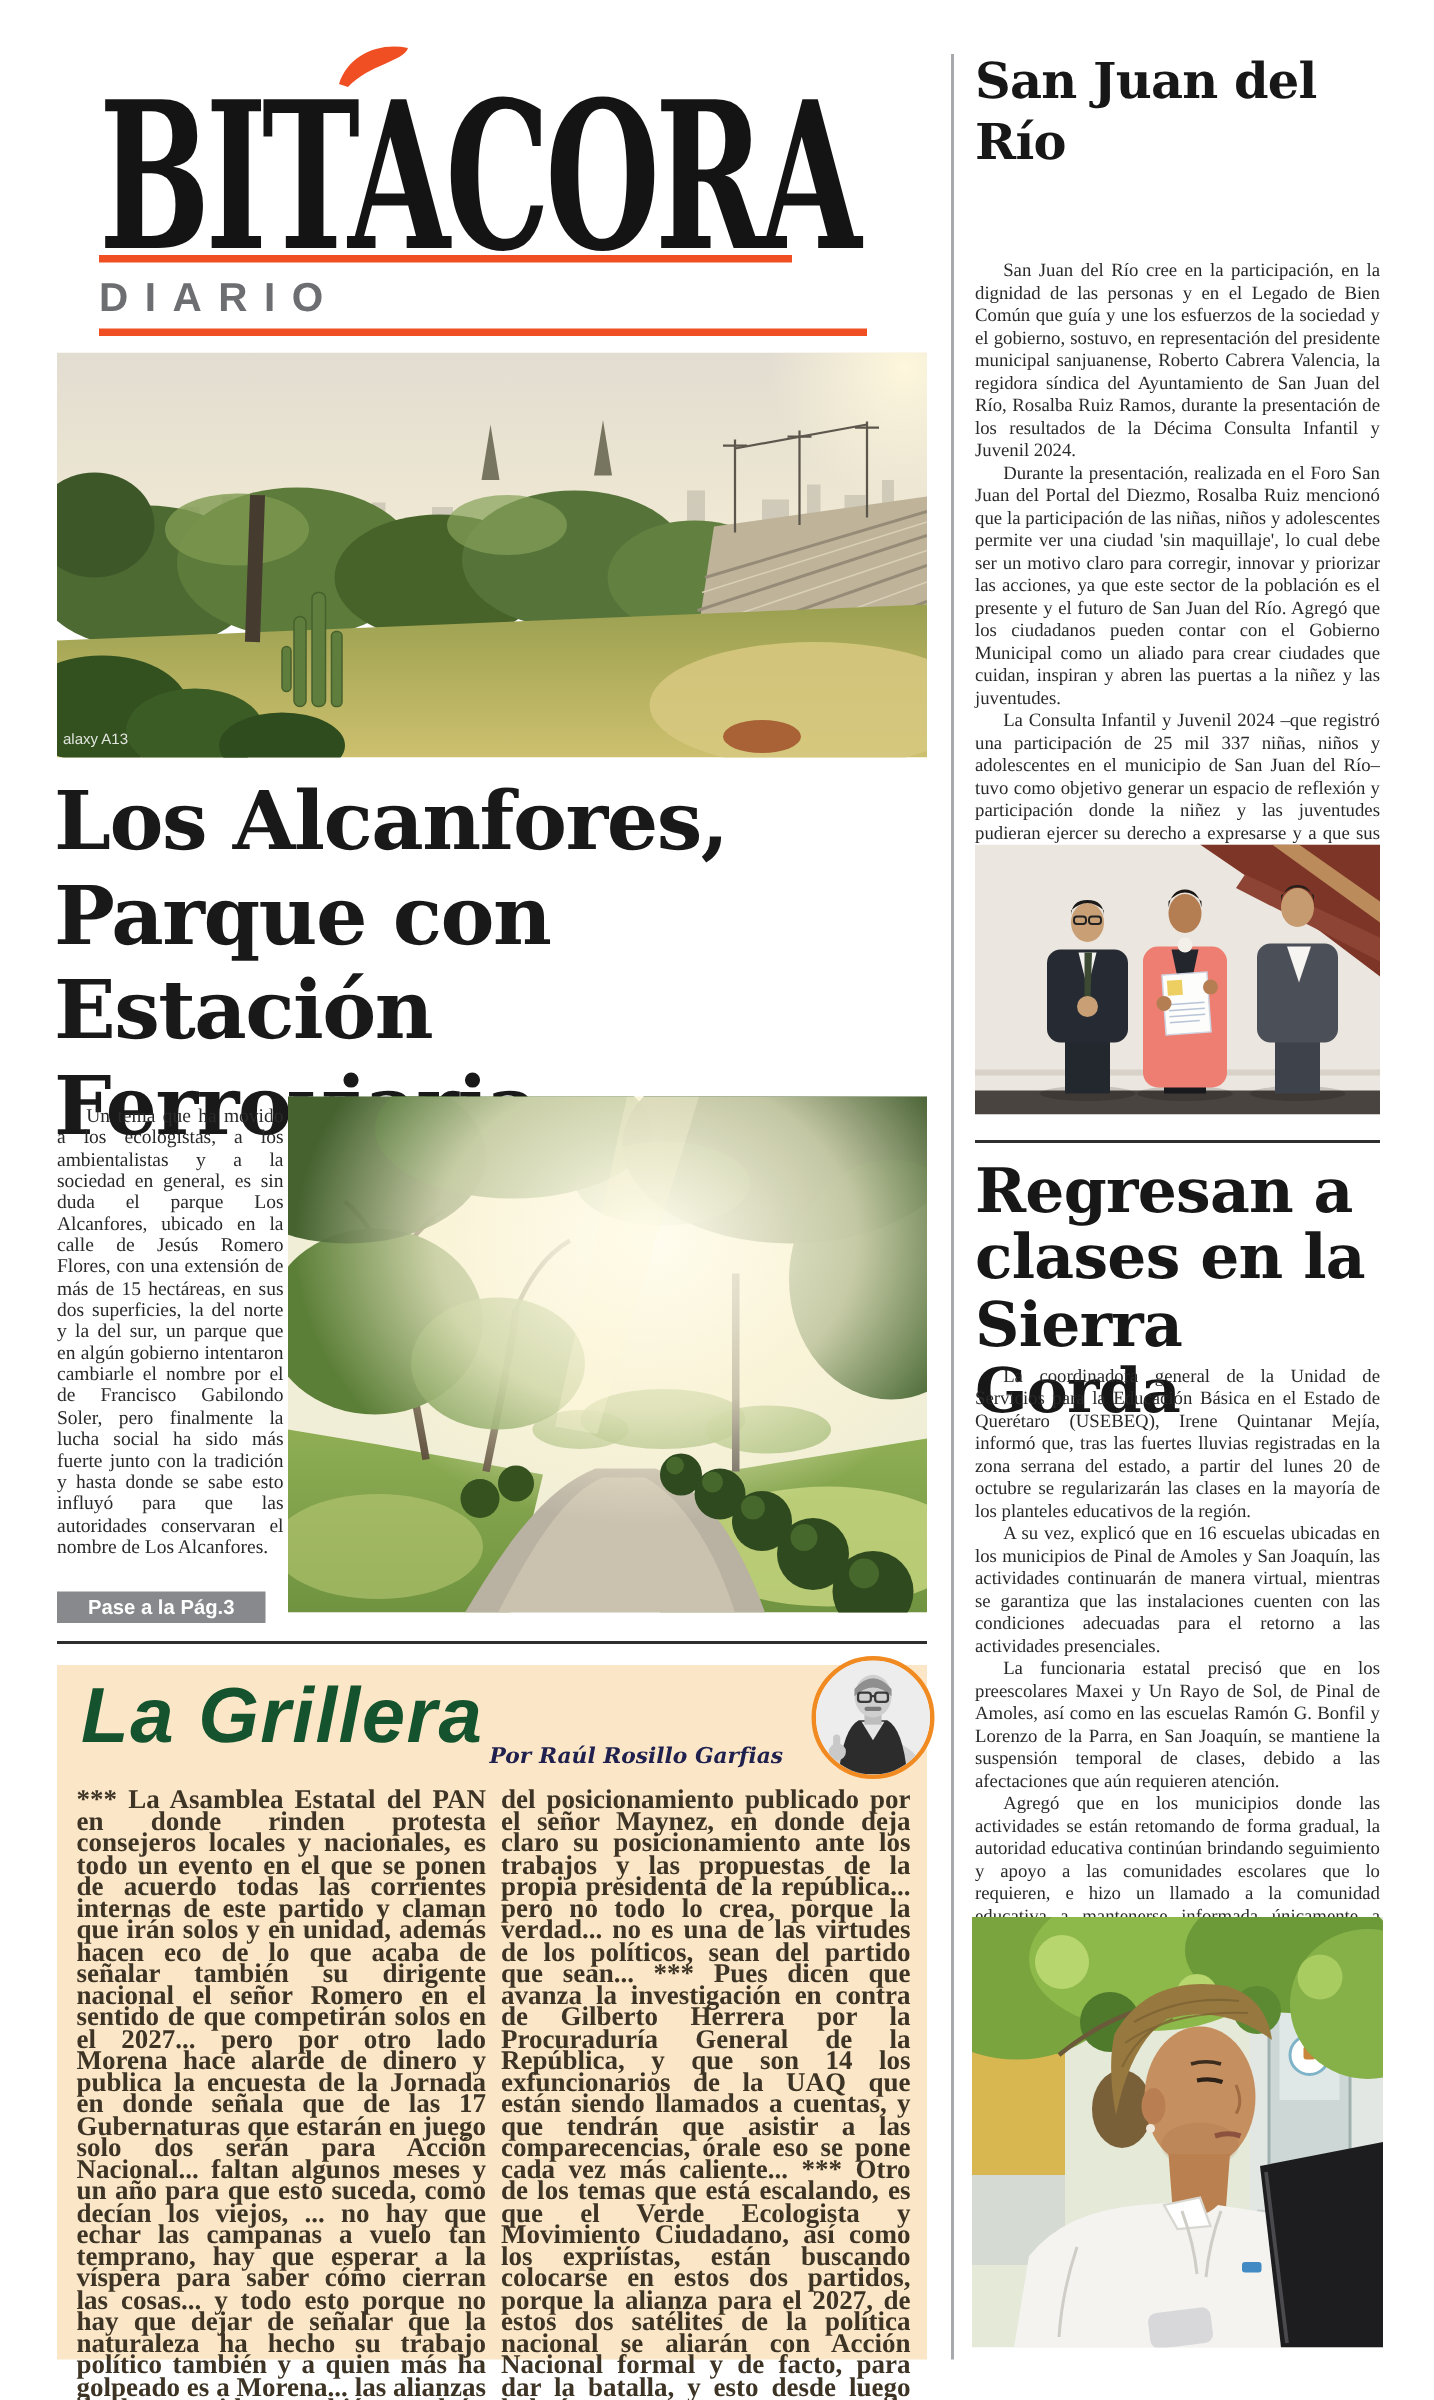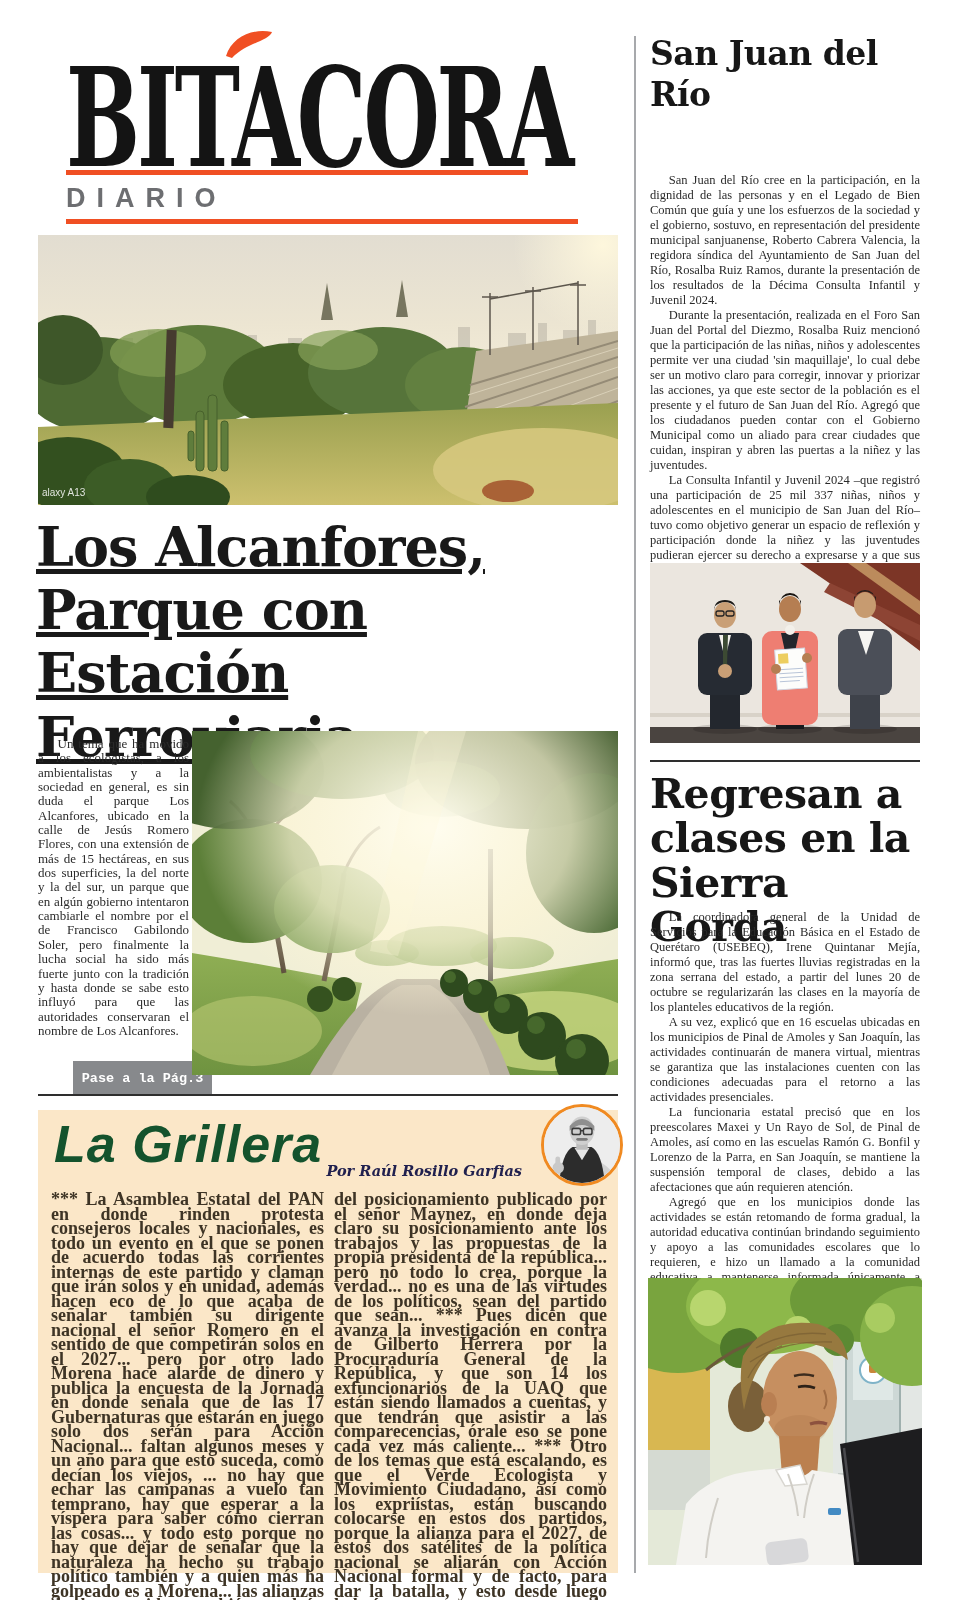--- a/index.html
+++ b/index.html
@@ -23,26 +23,26 @@
 
   
   .panorama{left:38px;top:235px;width:677px;height:270px;}
   .park-photo{left:192px;top:731px;width:426px;height:344px;}
   .photo-people{left:650px;top:563px;width:270px;height:180px;}
   .photo-woman{left:648px;top:1278px;width:274px;height:287px;}
   .photo-frame svg{display:block;}
 
   
   .lead-headline{left:36px;top:516px;width:586px;font-family:"DejaVu Serif",serif;font-weight:700;
-        font-size:54px;line-height:1.17;color:#191919;letter-spacing:-1px;text-decoration:underline;}
+        font-size:54px;line-height:1.17;color:#191919;letter-spacing:-1px;}
   .lead-body{left:38px;top:737px;width:151px;font-size:13px;line-height:14.35px;
         text-align:justify;hyphens:auto;color:#2a2a2a;}
-  .jump-bar{left:38px;top:1061px;width:139px;height:34px;background:#87898C;color:#ffffff;
-        font-family:Liberation Mono, monospace;font-weight:700;font-size:13.5px;
-        display:flex;align-items:center;justify-content:center;cursor:pointer;margin-left:35px;}
+  .jump-bar{left:38px;top:1061px;width:139px;height:21px;background:#87898C;color:#ffffff;
+        font-family:Liberation Sans, sans-serif;font-weight:700;font-size:13.5px;
+        display:flex;align-items:center;justify-content:center;cursor:pointer;}
   .left-bottom-rule{left:38px;top:1094px;width:580px;height:2px;background:#2e2e2e;}
 
   
   .grillera{left:38px;top:1110px;width:580px;height:463px;background:#FBE7C8;}
   .grillera-title{position:absolute;left:16px;top:4px;font-family:"Liberation Sans",sans-serif;
         font-style:italic;font-weight:700;font-size:52px;color:#14532d;letter-spacing:1px;}
   .grillera-byline{position:absolute;right:96px;top:52px;font-family:"DejaVu Serif",serif;
         font-style:italic;font-weight:700;font-size:14.5px;color:#20204e;}
   .grillera-cols{position:absolute;left:13px;top:82px;width:556px;display:flex;gap:10px;}
   .gcol{width:273px;font-size:18px;line-height:14.5px;text-align:justify;hyphens:auto;color:#3e3425;font-weight:bold;}

